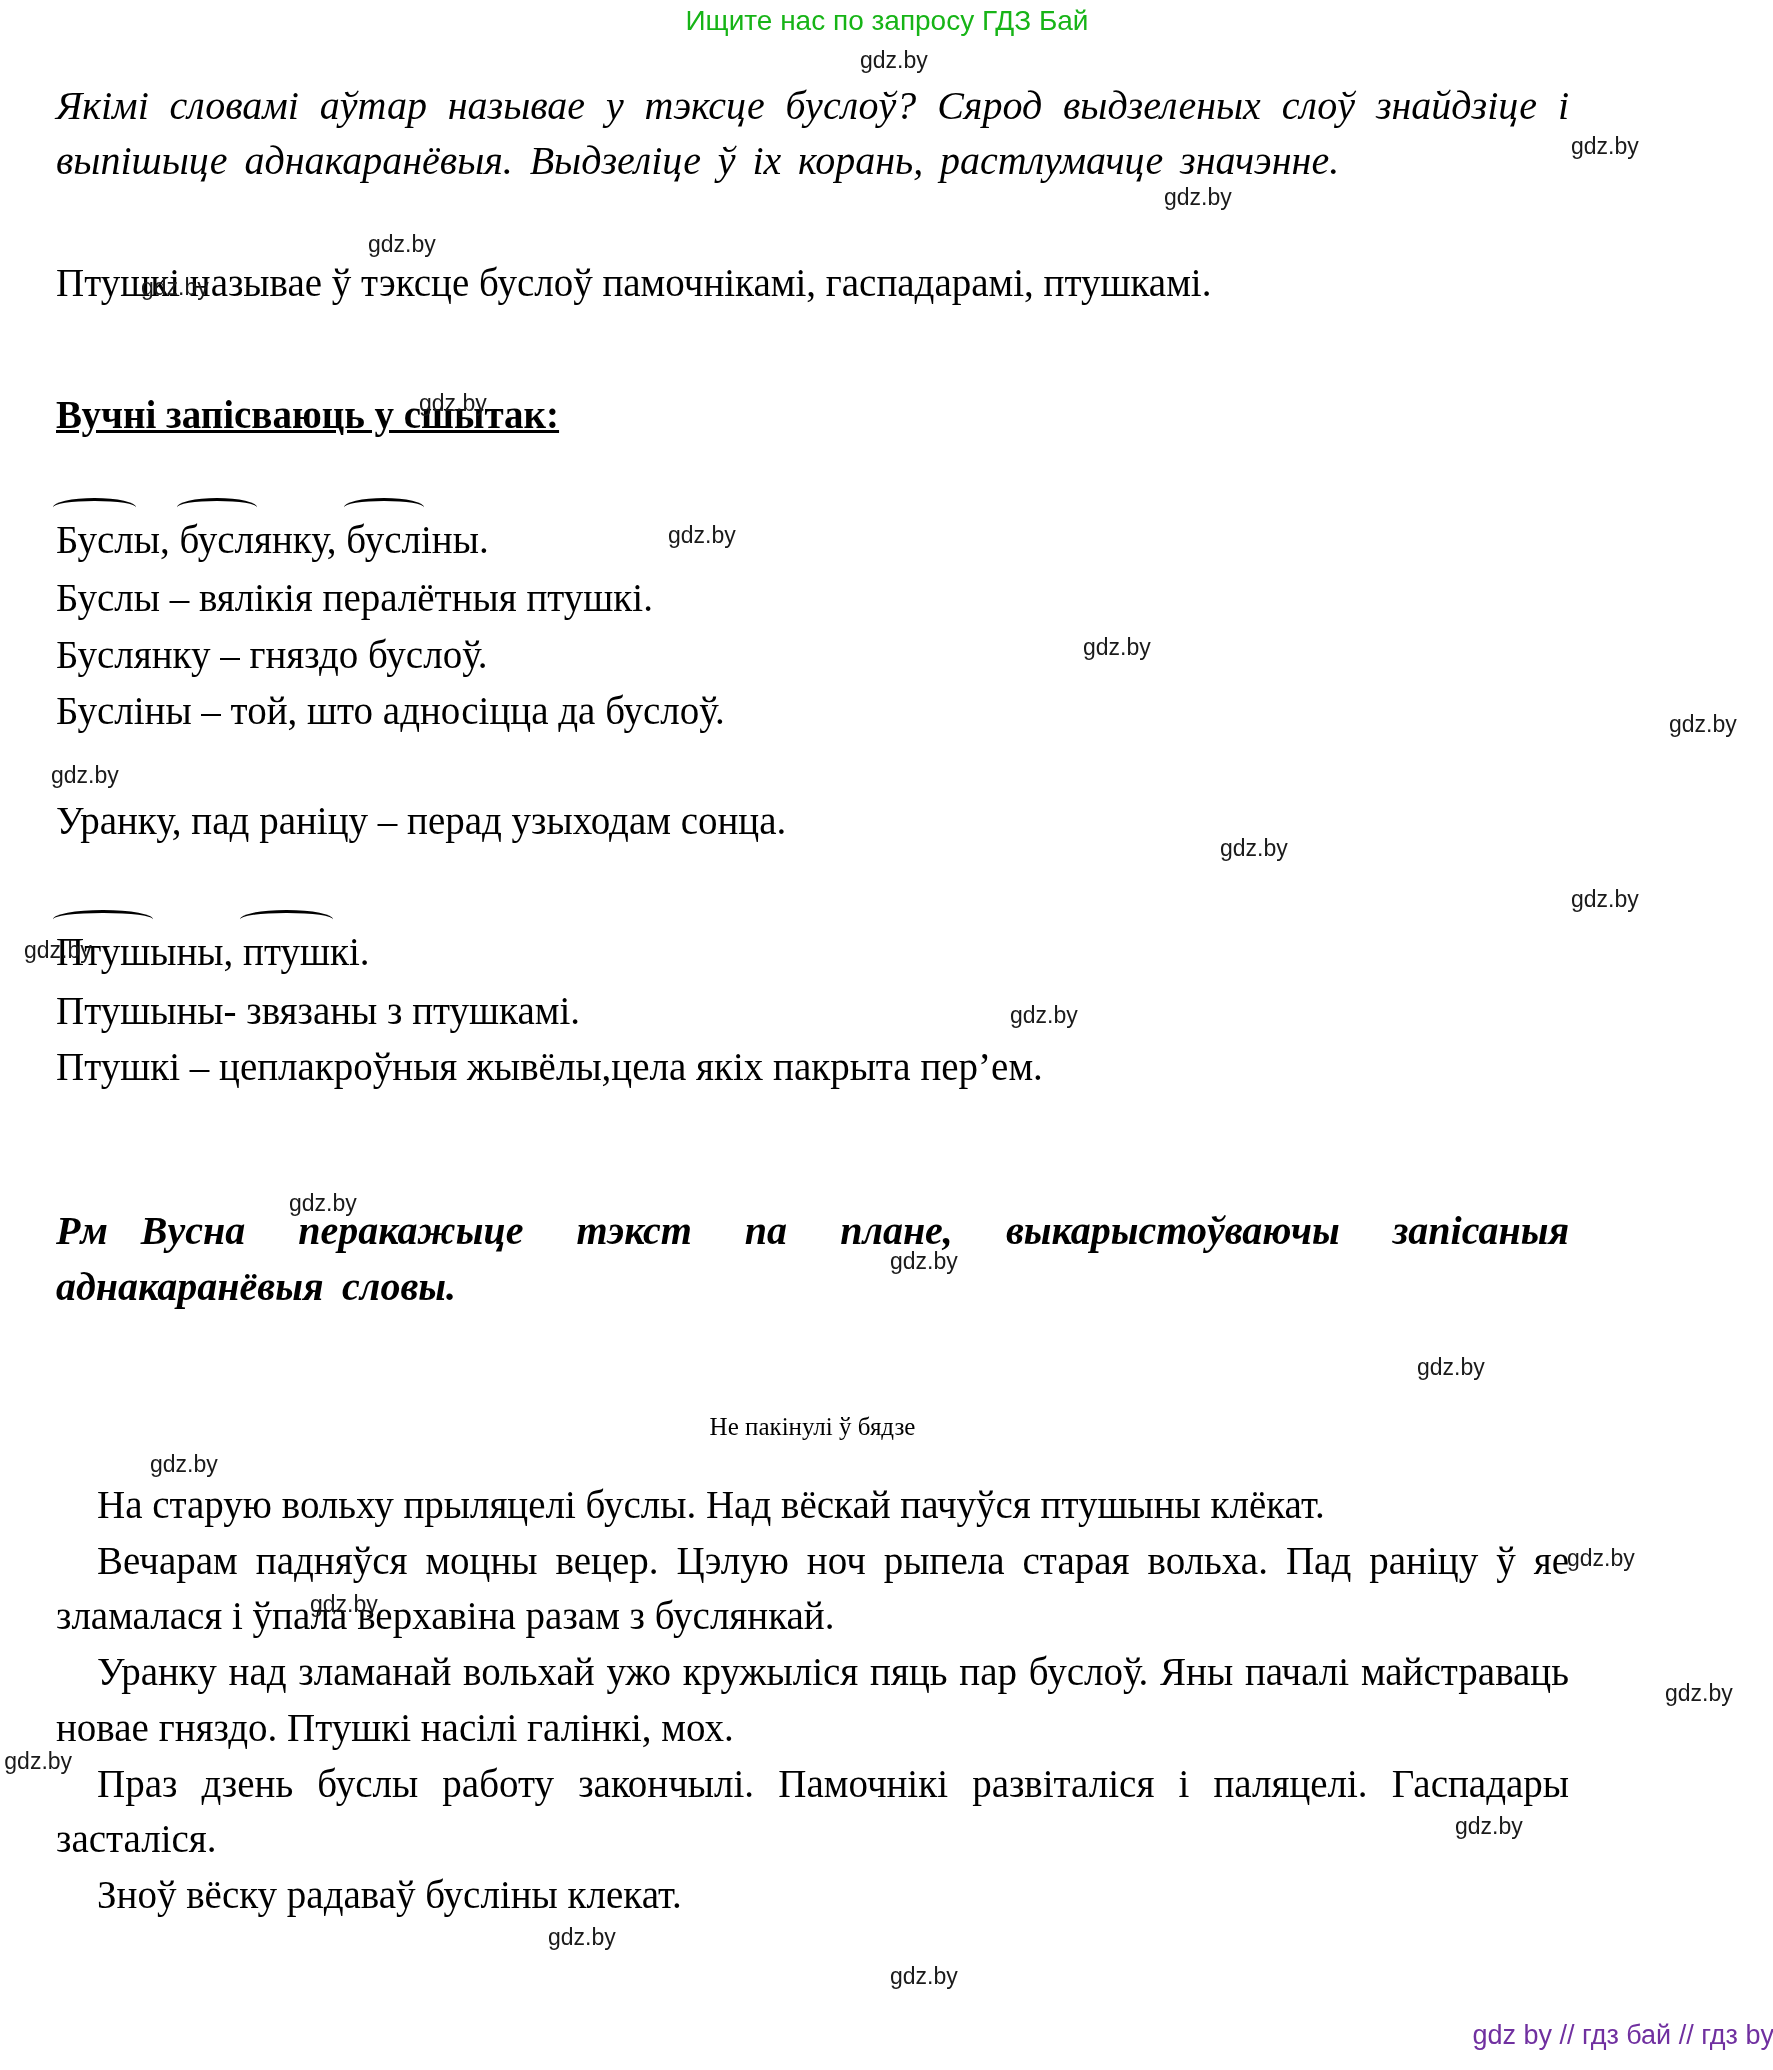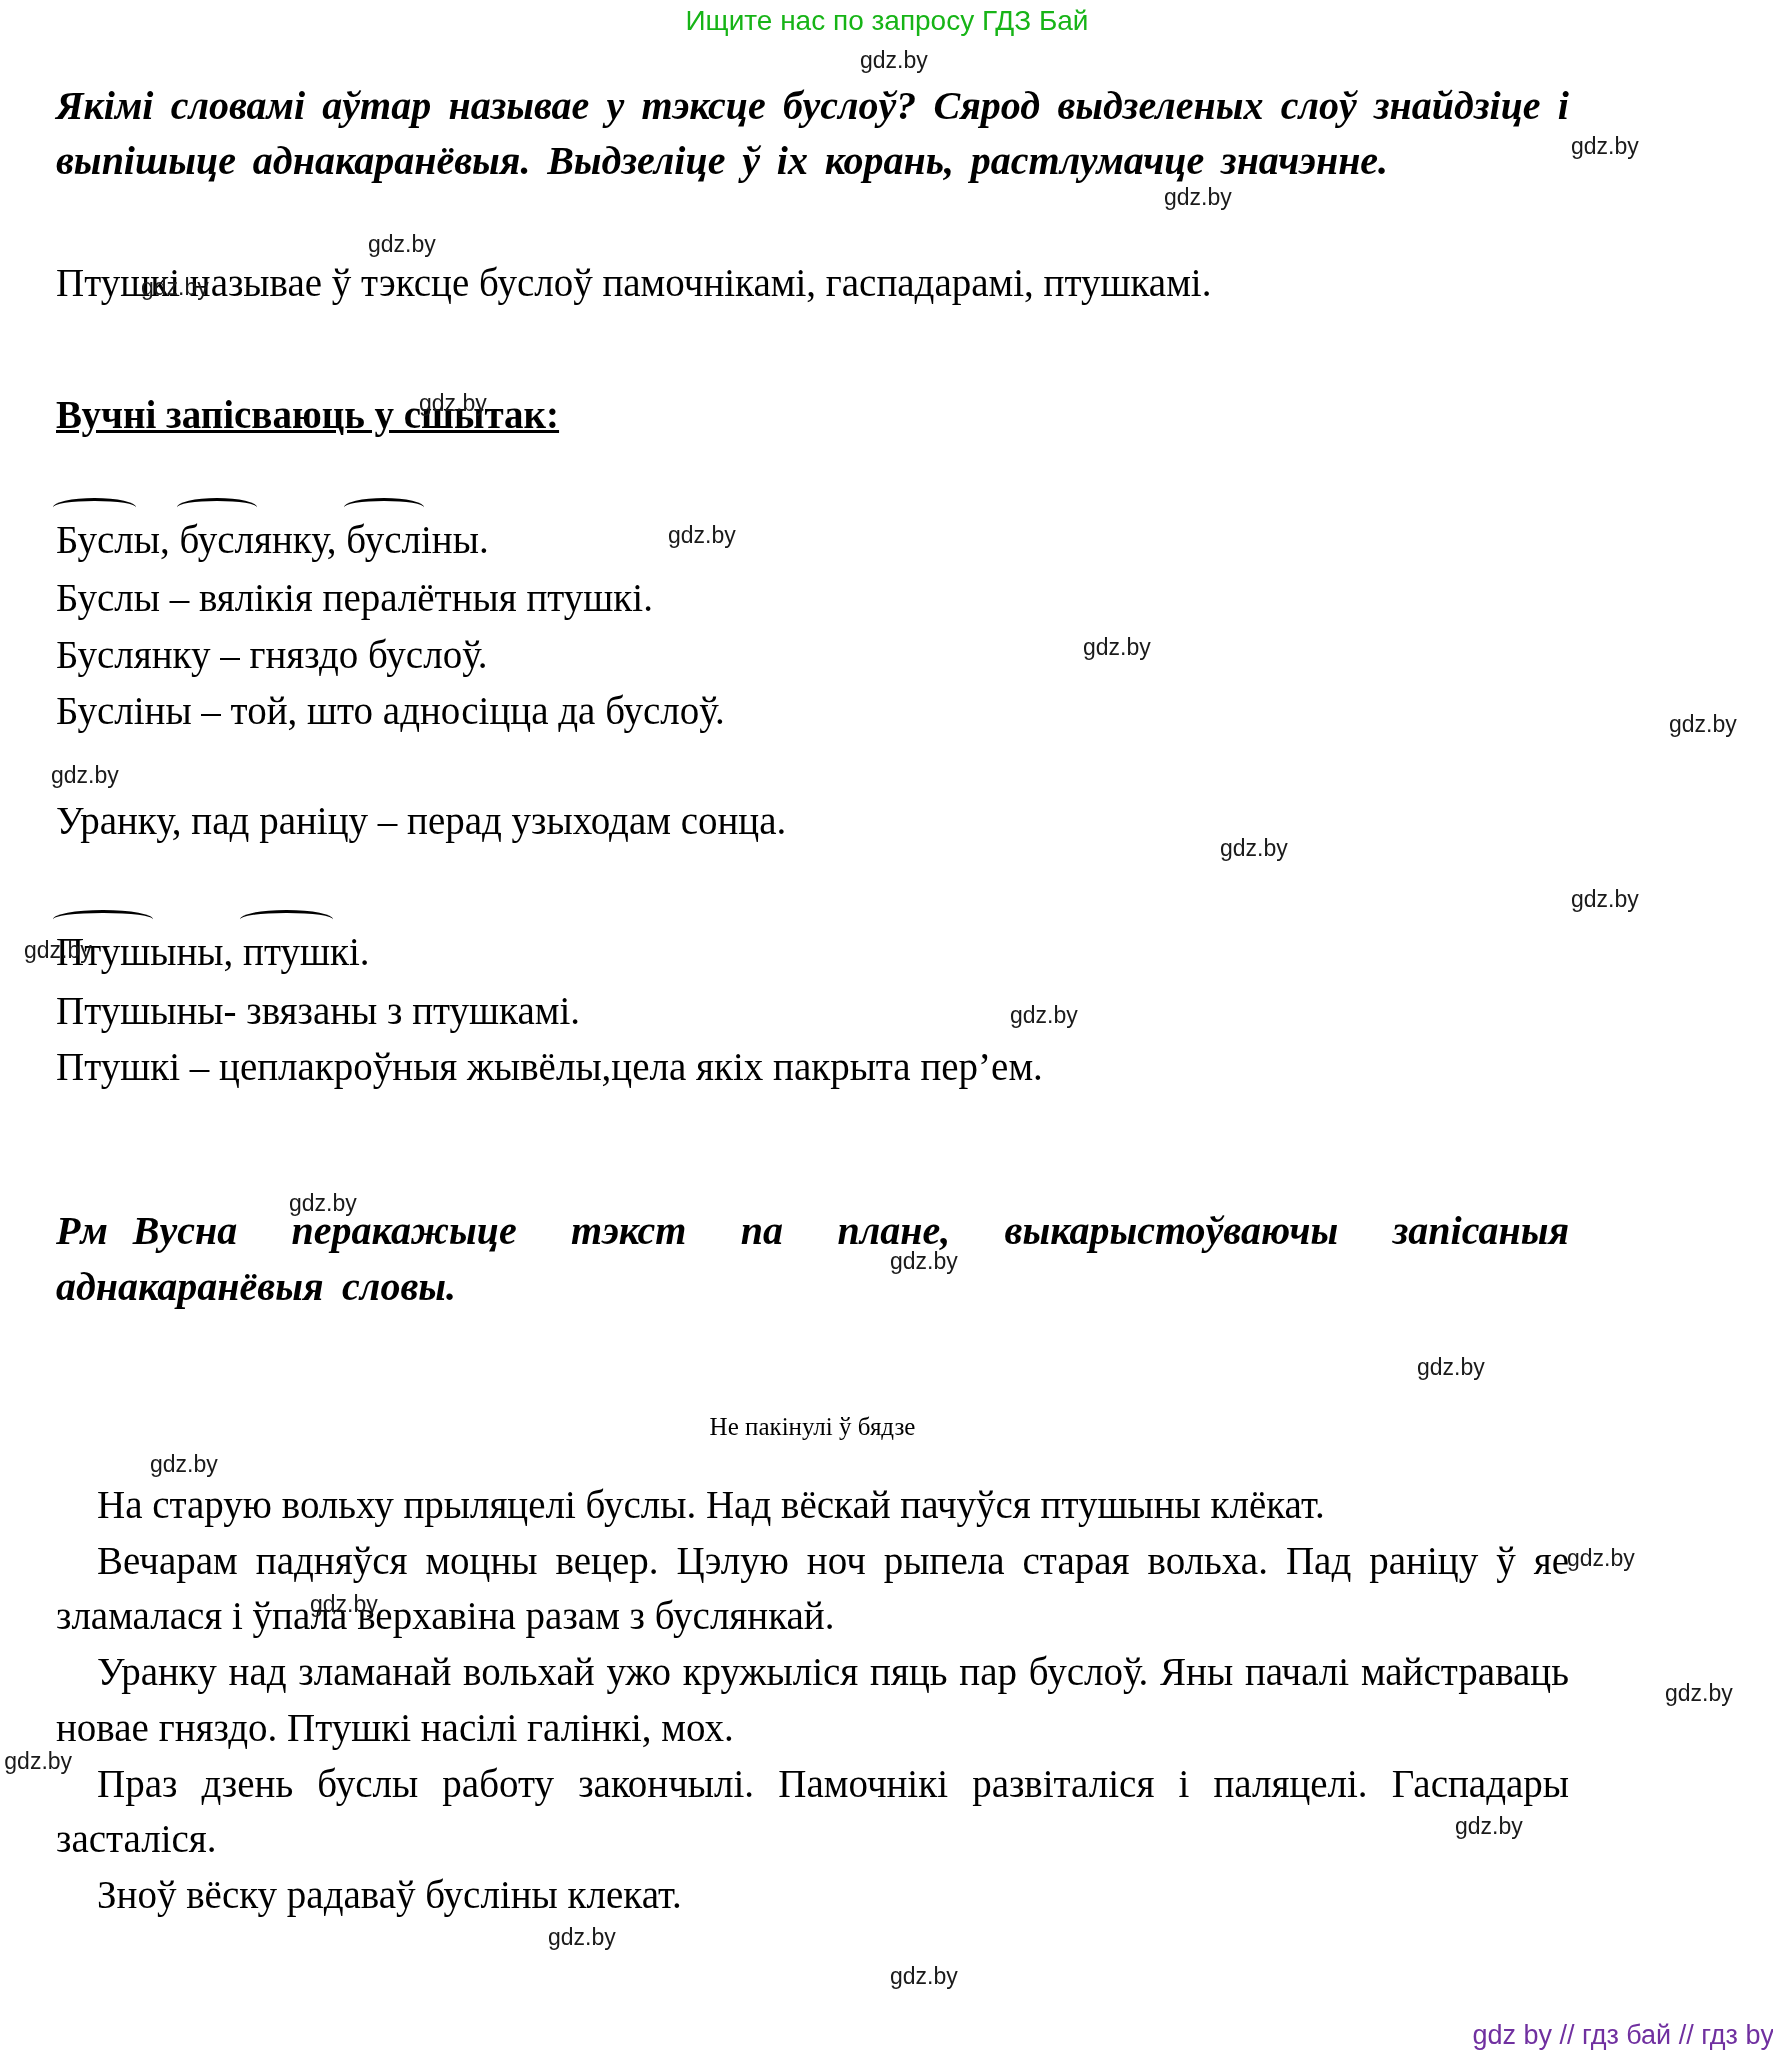--- a/index.html
+++ b/index.html
@@ -16,21 +16,21 @@
     padding-top:5.1px;
     text-align:center;
     font-family:"Liberation Sans", sans-serif;
     font-size:28px;
     color:#17b417;
   }
 
   .content { padding:41px 205px 0 56px; }
 
   .question {
-    font-weight:bold;
+    font-weight:normal;
     font-style:italic;
     font-size:40px;
     line-height:1.38;
     text-align:justify;
     word-spacing:6.8px;
   }
 
   .answer {
     margin-top:68px;
     font-size:39px;
@@ -64,21 +64,21 @@
 
   .task {
     margin-top:107px;
     font-weight:bold;
     font-style:italic;
     font-size:40px;
     line-height:1.4;
     text-align:justify;
     word-spacing:8.6px;
   }
-  .task-marker { margin-right:25px; }
+  .task-marker { margin-right:33px; }
 
   .story { margin-top:98px; }
   .story-title {
     font-size:25px;
     font-weight:normal;
     text-align:center;
     margin-bottom:36px;
   }
   .para {
     font-size:39px;

